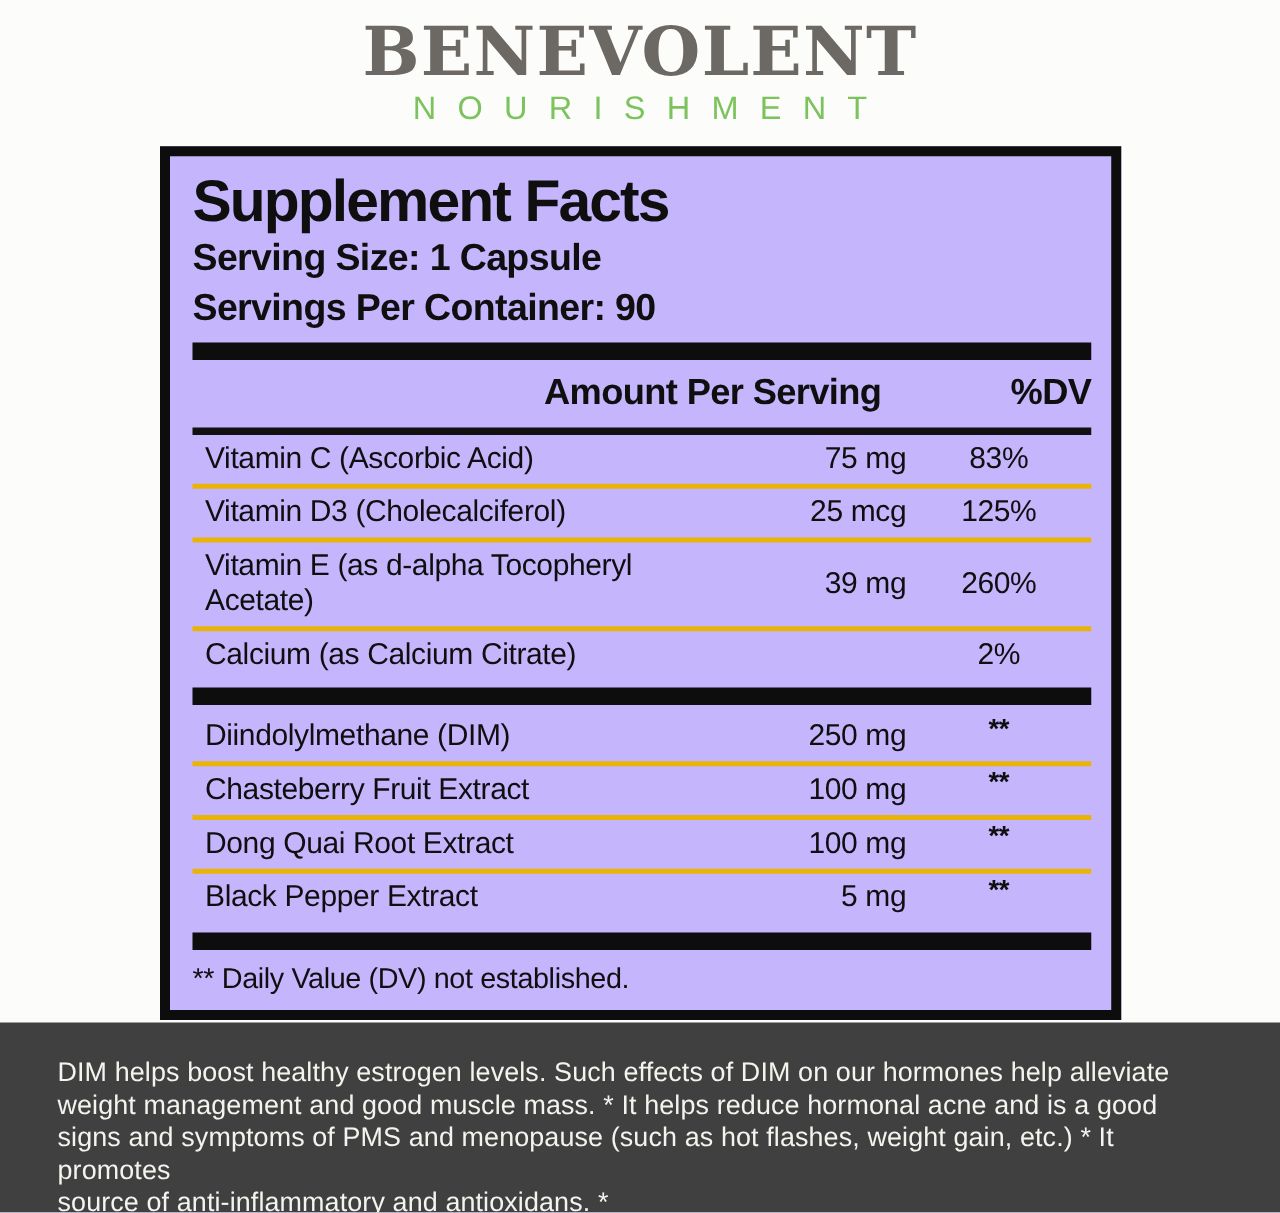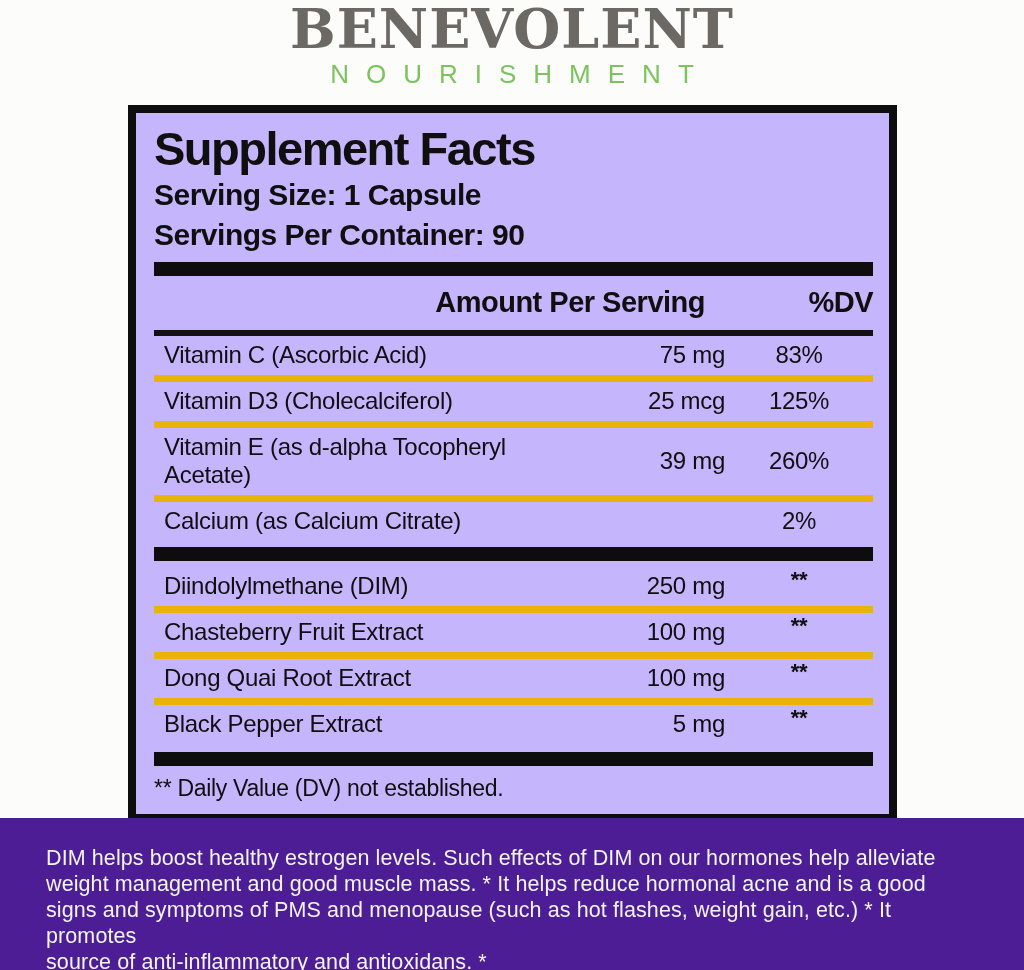--- a/index.html
+++ b/index.html
@@ -6,21 +6,21 @@
   body {
     width:1024px; height:970px;
     background:#fcfcfa;
     font-family:"Liberation Sans", sans-serif;
     color:#0f0f0f;
     position:relative;
     overflow:hidden;
   }
 
   
-  .logo { text-align:center; padding-top:0; }
+  .logo { text-align:center; padding-top:12px; }
   .brand-name {
     font-family:"DejaVu Serif", serif;
     font-weight:bold;
     font-size:54px;
     line-height:58px;
     color:#6c6965;
     letter-spacing:1px;
   }
   .brand-tagline {
     font-size:26px;
@@ -73,21 +73,21 @@
   .hdr-sep { height:6px; background:#111; }
 
   .rows { }
   .frow {
     display:flex;
     align-items:center;
     padding:5px 0 6px;
     font-size:24px;
     letter-spacing:-0.3px;
   }
-  .frow + .frow { border-top:7px solid #eab308; }
+  .frow + .frow { border-top:4px solid #eab308; }
   .row-name { flex:1; padding-left:10px; }
   .row-amt  { width:150px; text-align:right; }
   .row-dv   { width:148px; text-align:center; }
   .est { font-weight:bold; position:relative; top:-6px; font-size:22px; }
   .bar-mid { margin:6px 0 6px; }
   .bar-bottom { margin-top:8px; }
   .footnote {
     font-size:23px;
     letter-spacing:-0.3px;
     padding:9px 0 4px;
@@ -186,20 +186,20 @@
   <div class="bar bar-bottom"></div>
 
   <div class="footnote">** Daily Value (DV) not established.</div>
 </div>
 
 <div class="other">
   <div class="other-label">Other Ingredients:</div>
   <div class="other-text">Vegetable Cellulose (Capsule), Magnesium Stearate.</div>
 </div>
 
-<div class="banner" style="background: #4c1d95;">
+<div class="banner" style="background: #404040;">
   <div class="banner-text">
     <div>DIM helps boost healthy estrogen levels. Such effects of DIM on our hormones help alleviate</div>
     <div>weight management and good muscle mass. * It helps reduce hormonal acne and is a good</div>
     <div>signs and symptoms of PMS and menopause (such as hot flashes, weight gain, etc.) * It promotes</div>
     <div>source of anti-inflammatory and antioxidans. *</div>
   </div>
 </div>
 
 </body></html>

